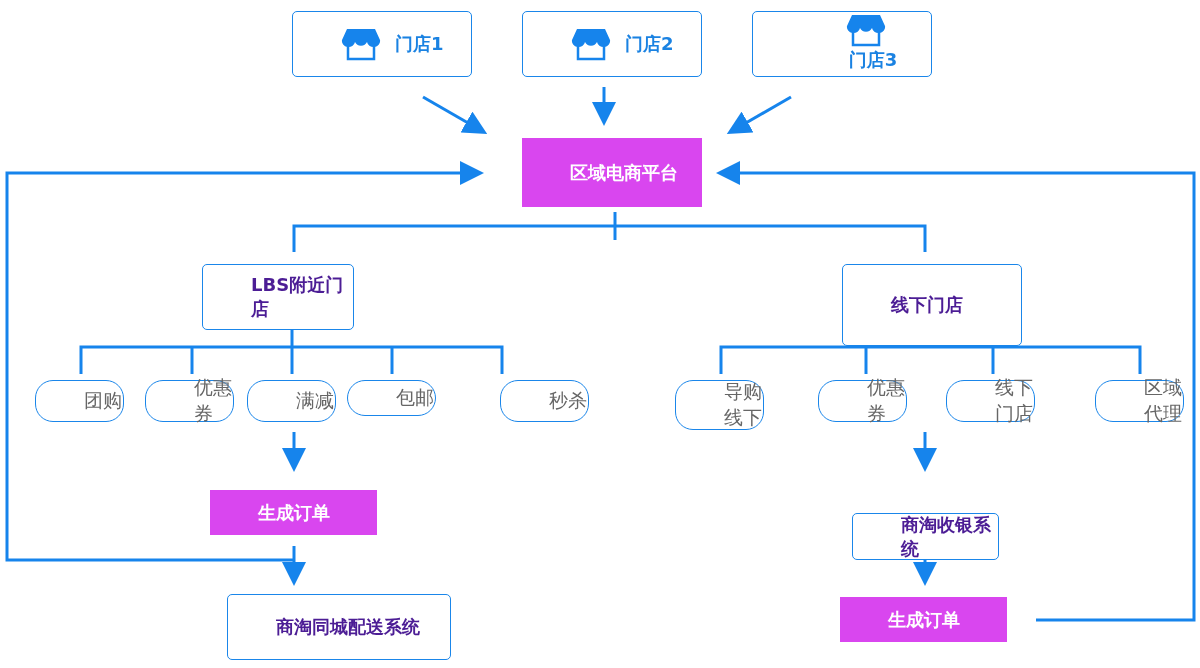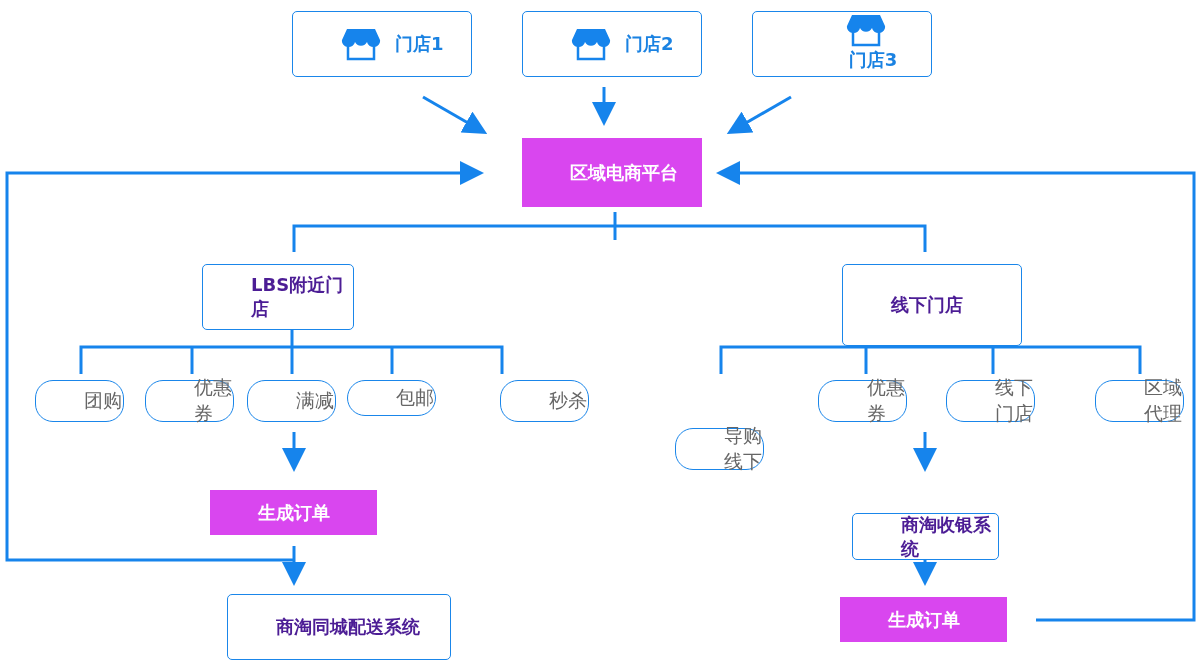--- a/index.html
+++ b/index.html
@@ -78,18 +78,18 @@
 <div class="box outline blue-text" style="left:202px;top:264px;width:152px;height:66px;">LBS附近门店</div>
 <div class="box outline grey-text" style="left:35px;top:380px;width:89px;height:42px;">团购</div>
 <div class="box outline grey-text" style="left:145px;top:380px;width:89px;height:42px;">优惠券</div>
 <div class="box outline grey-text" style="left:247px;top:380px;width:89px;height:42px;">满减</div>
 <div class="box outline grey-text" style="left:347px;top:380px;width:89px;height:36px;">包邮</div>
 <div class="box outline grey-text" style="left:456px;top:380px;width:89px;height:42px;margin-left:44px;">秒杀</div>
 <div class="box solid" style="left:210px;top:490px;width:167px;height:45px;">生成订单</div>
 <div class="box outline blue-text" style="left:180px;top:594px;width:224px;height:66px;margin-left:47px;">商淘同城配送系统</div>
 
 <div class="box outline blue-text" style="left:842px;top:264px;width:180px;height:82px;">线下门店</div>
-<div class="box outline grey-text" style="left:675px;top:380px;width:89px;height:42px;margin-top:48px;">导购线下</div>
+<div class="box outline grey-text" style="left:675px;top:380px;width:89px;height:50px;">导购线下</div>
 <div class="box outline grey-text" style="left:818px;top:380px;width:89px;height:42px;">优惠券</div>
 <div class="box outline grey-text" style="left:946px;top:380px;width:89px;height:42px;">线下门店</div>
 <div class="box outline grey-text" style="left:1095px;top:380px;width:89px;height:42px;">区域代理</div>
 <div class="box outline blue-text" style="left:852px;top:481px;width:147px;height:47px;margin-top:32px;">商淘收银系统</div>
 <div class="box solid" style="left:840px;top:597px;width:167px;height:45px;">生成订单</div>
 
 </body></html>

